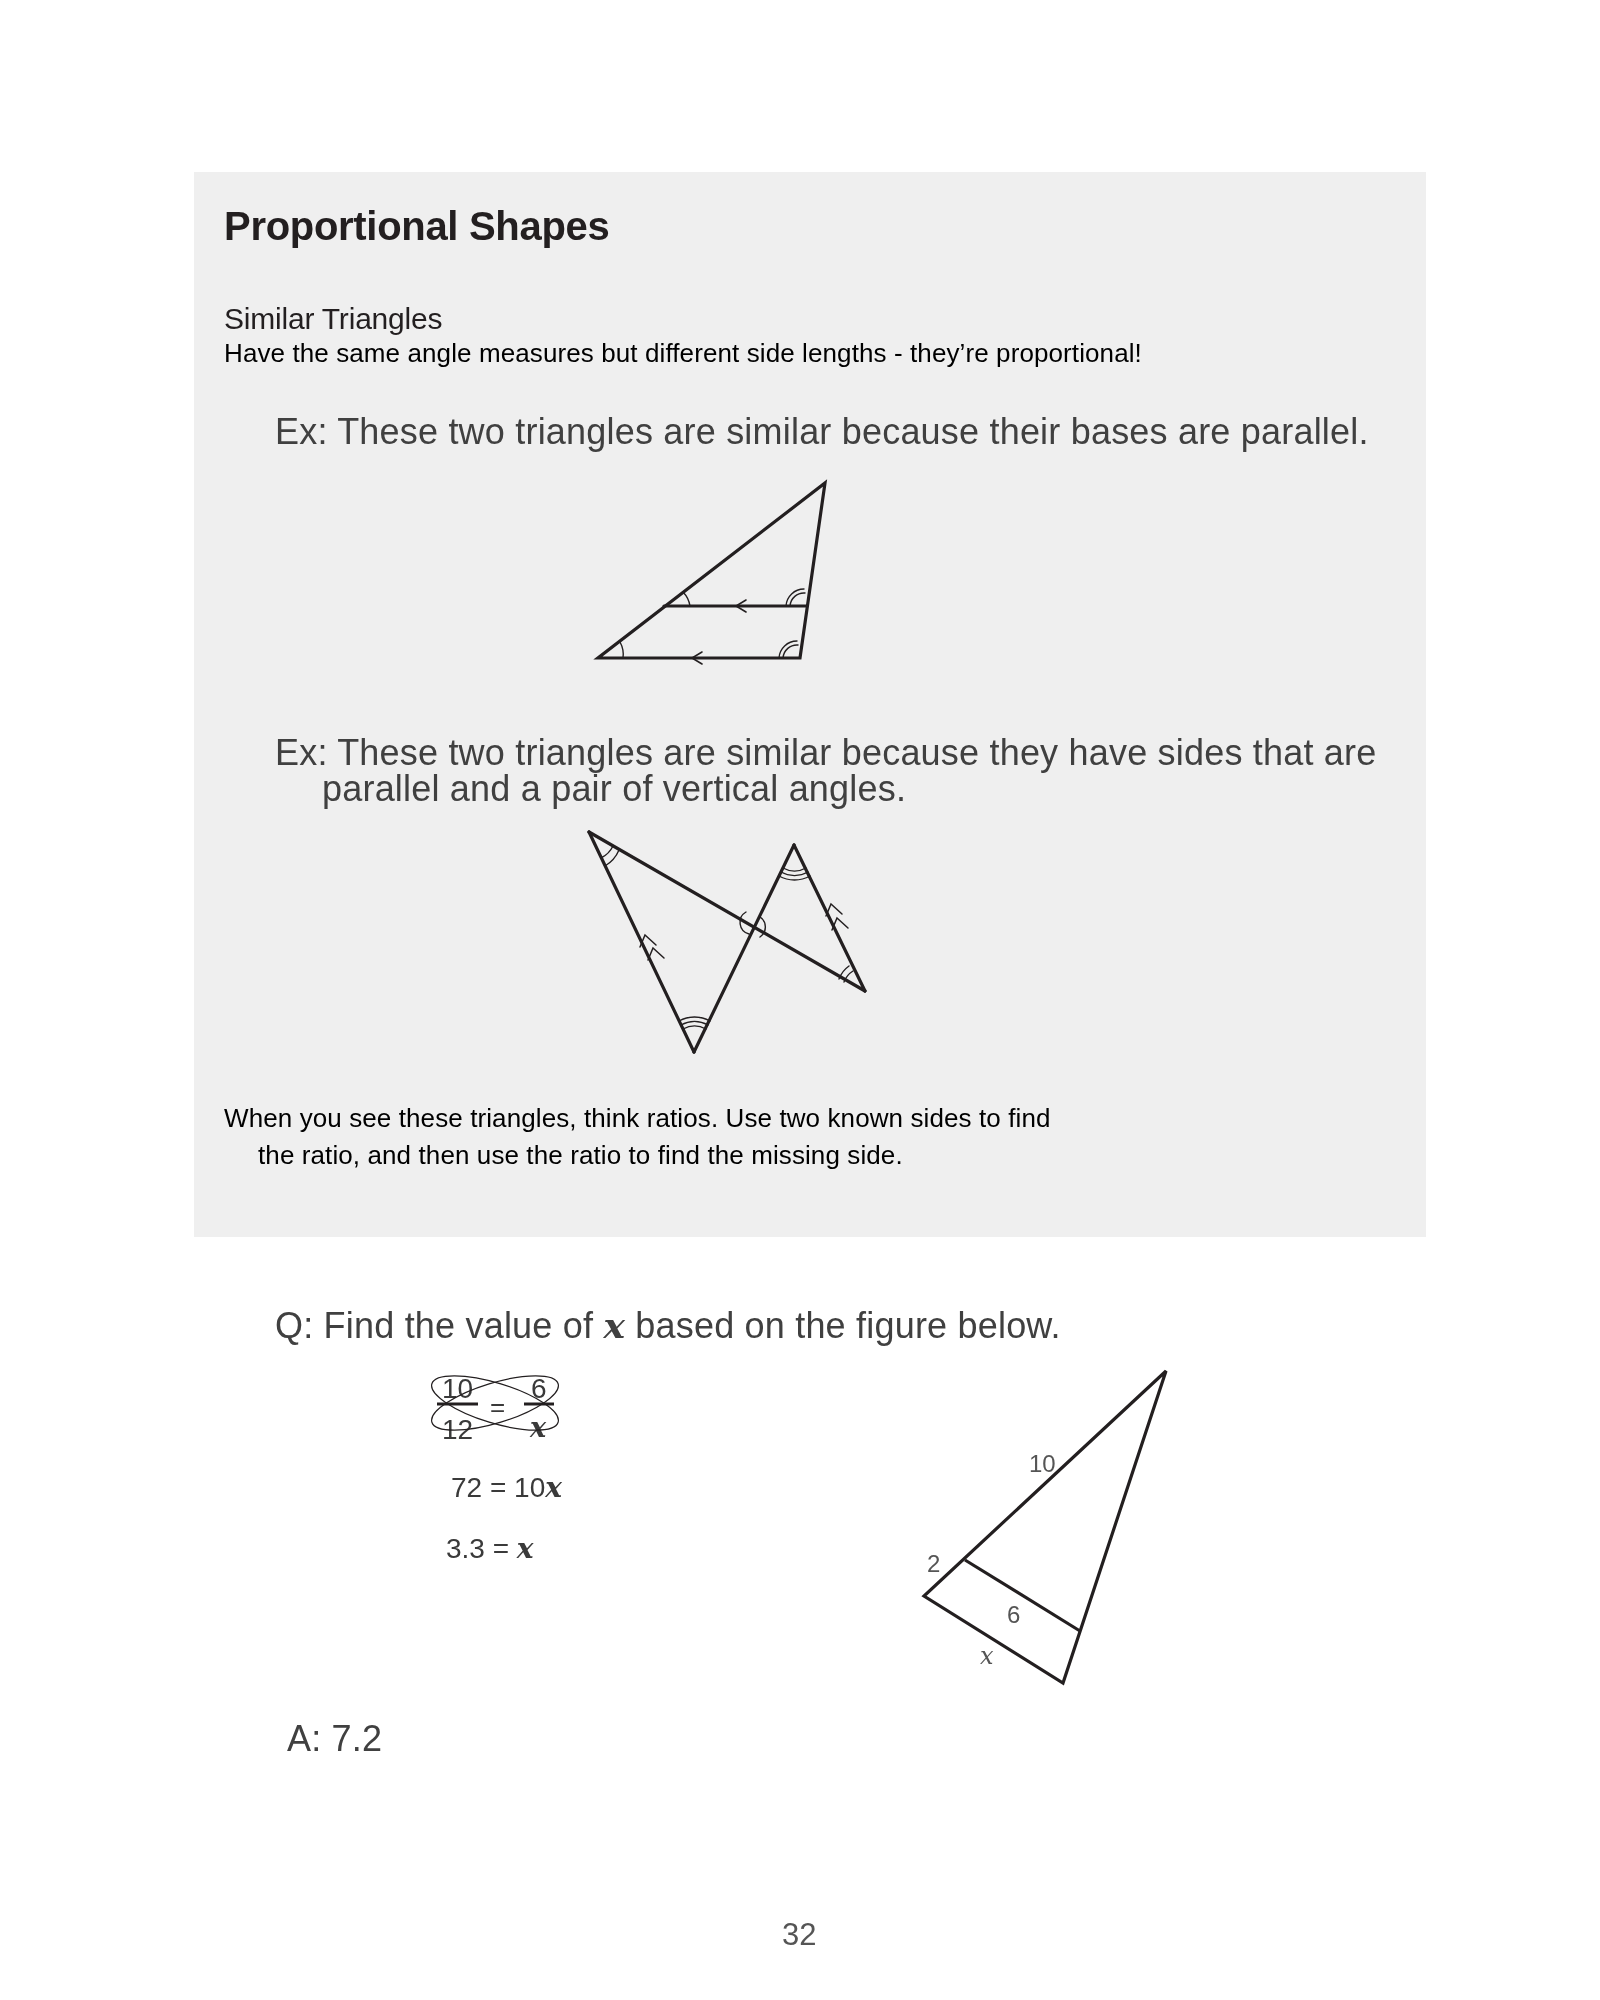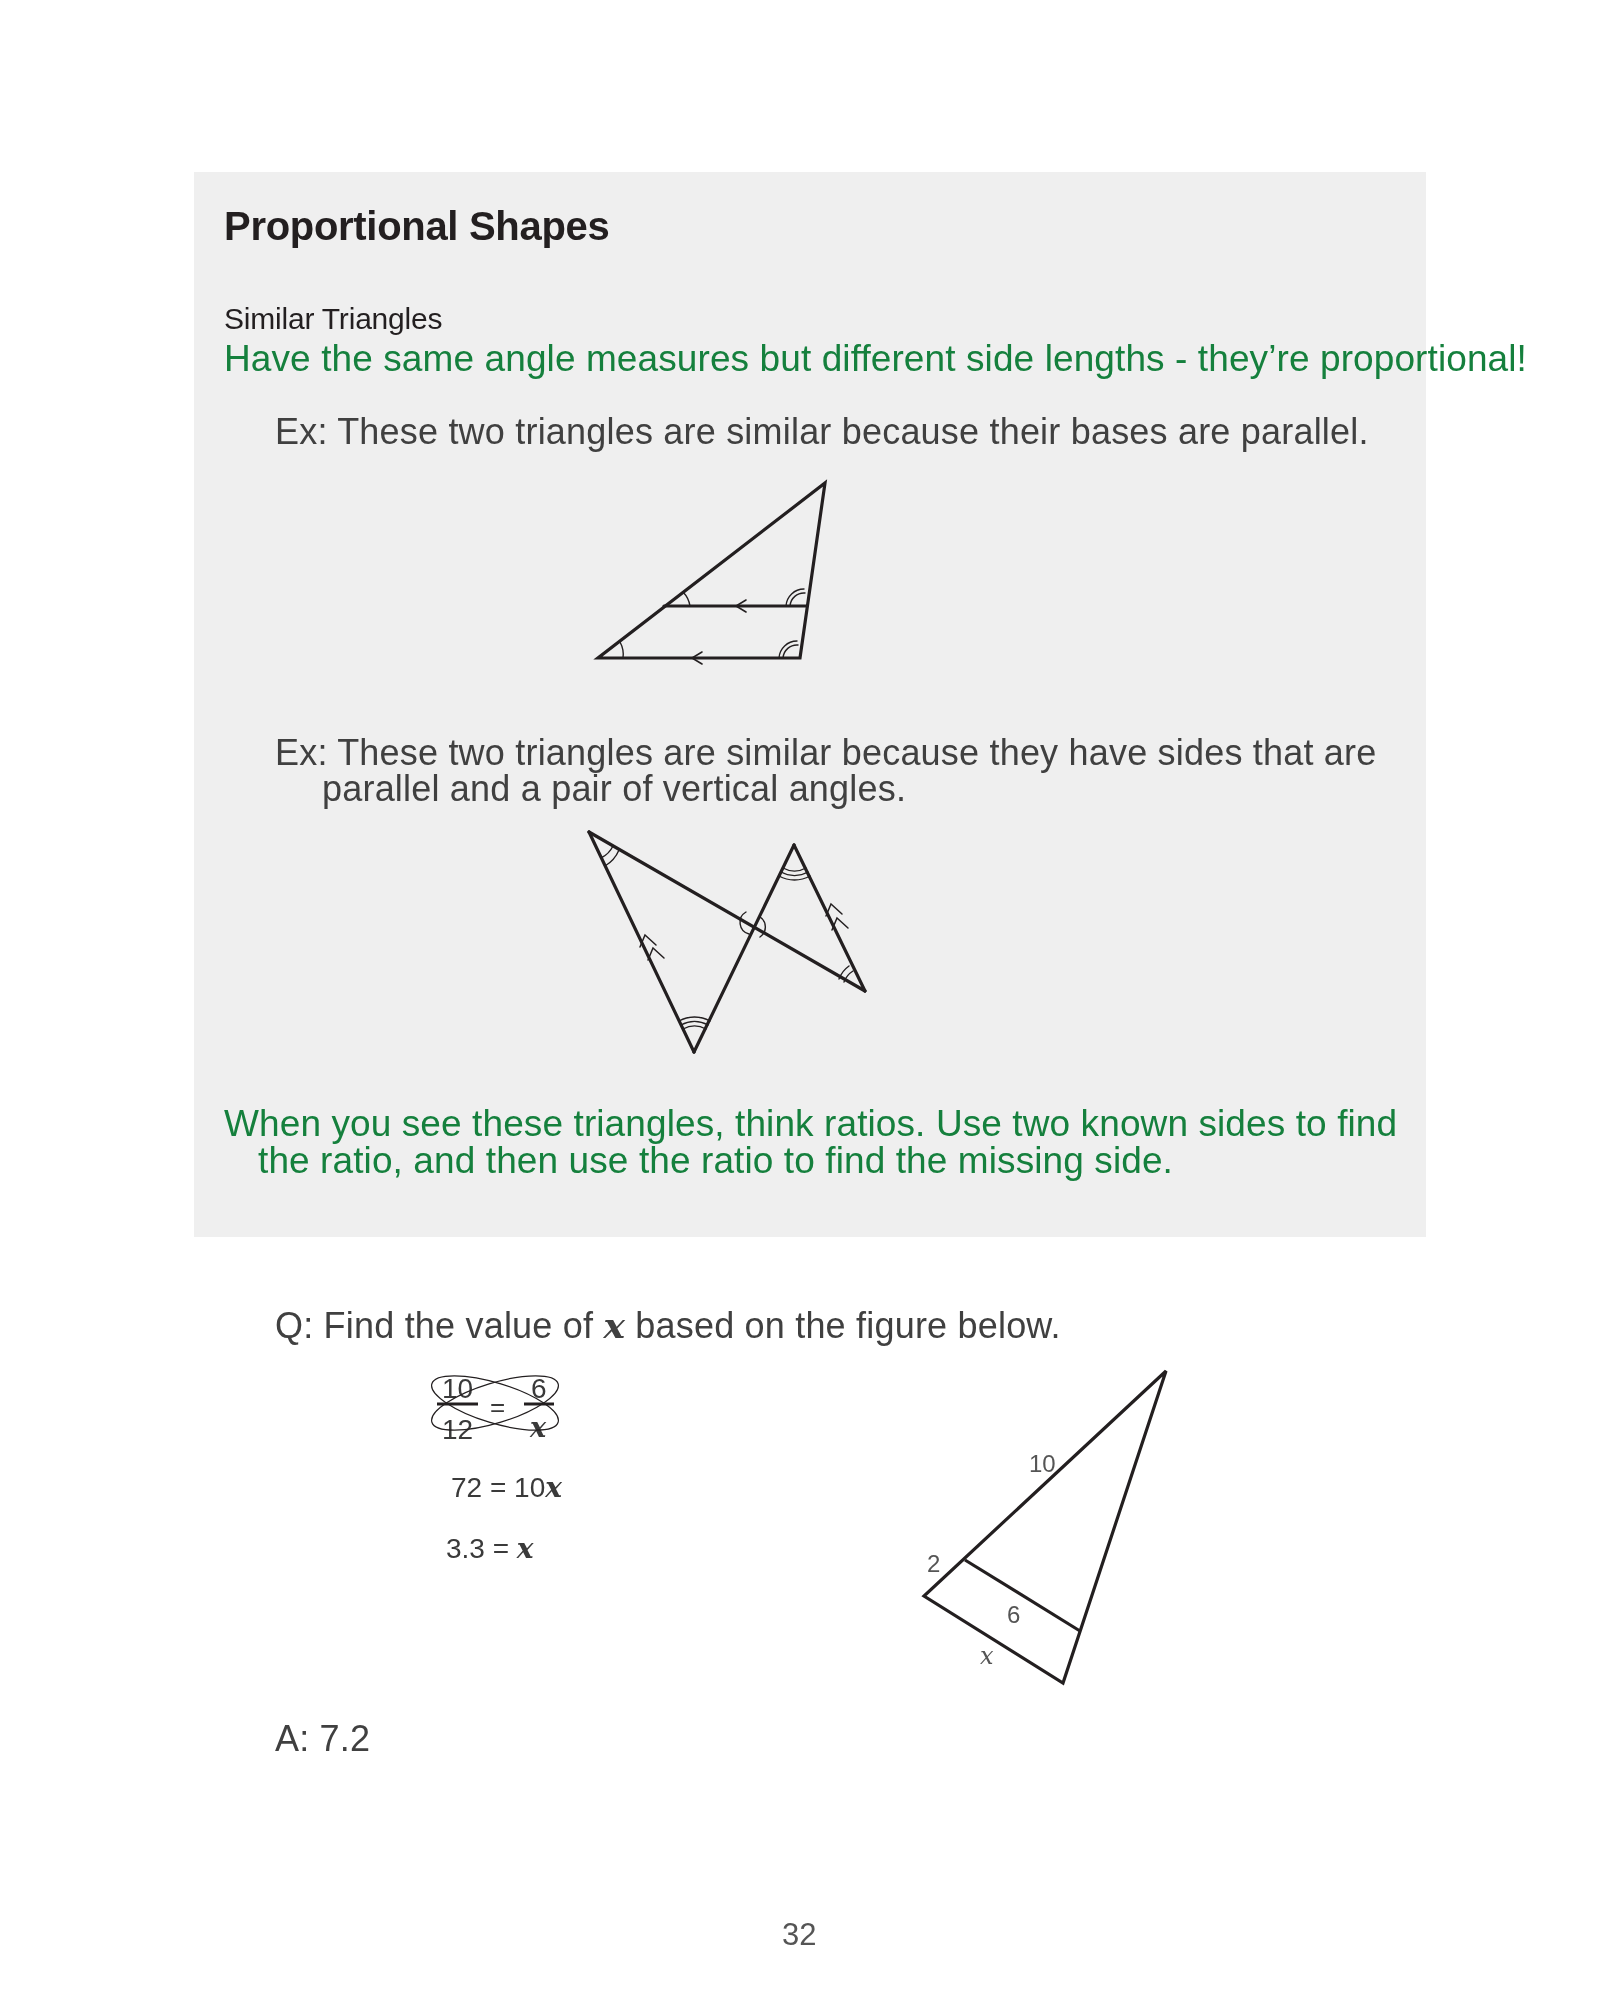--- a/index.html
+++ b/index.html
@@ -2,30 +2,30 @@
 <html><head>
 <meta charset="utf-8">
 <style>
   html, body { margin:0; padding:0; }
   body { width:1600px; height:2000px; background:#ffffff; position:relative; overflow:hidden;
          font-family:"Liberation Sans", "DejaVu Sans", sans-serif; color:#231f20; }
   .box { position:absolute; left:194px; top:172px; width:1232px; height:1065px; background:#efefef; }
   .t { position:absolute; white-space:nowrap; }
   .title { left:224px; top:204px; font-size:40px; font-weight:bold; letter-spacing:-0.3px; }
   .subhead { left:224px; top:302px; font-size:30px; font-weight:normal; letter-spacing:-0.2px; }
-  .body { font-size:37px; font-weight:normal; letter-spacing:0.1px; color:#15803d; }
+  .body { font-size:26px; font-weight:normal; letter-spacing:0.1px; color:#000000; }
   .light { font-size:36px; color:#404040; font-weight:normal; letter-spacing:0.2px; }
   .lead { left:224px; top:338px; }
   .ex1 { left:275px; top:411px; }
   .ex2a { left:275px; top:732px; }
   .ex2b { left:322px; top:768px; }
   .think1 { left:224px; top:1103px; }
   .think2 { left:224px; top:1140px;margin-left:34px; }
   .q { left:275px; top:1304px; }
-  .ans { left:275px; top:1718px; }
+  .ans { left:287px; top:1718px; }
   .page { left:782px; top:1917px; font-size:31px; color:#555; }
   .ix { font-family:"DejaVu Serif", "Liberation Serif", serif; font-style:italic; font-weight:bold; }
   svg { position:absolute; left:0; top:0; }
   .work { font-size:28px; color:#3a3a3a; }
   .lbl { font-size:24px; fill:#555; font-family:"Liberation Sans", sans-serif; }
 </style>
 </head>
 <body>
 
 <div class="box"></div>

